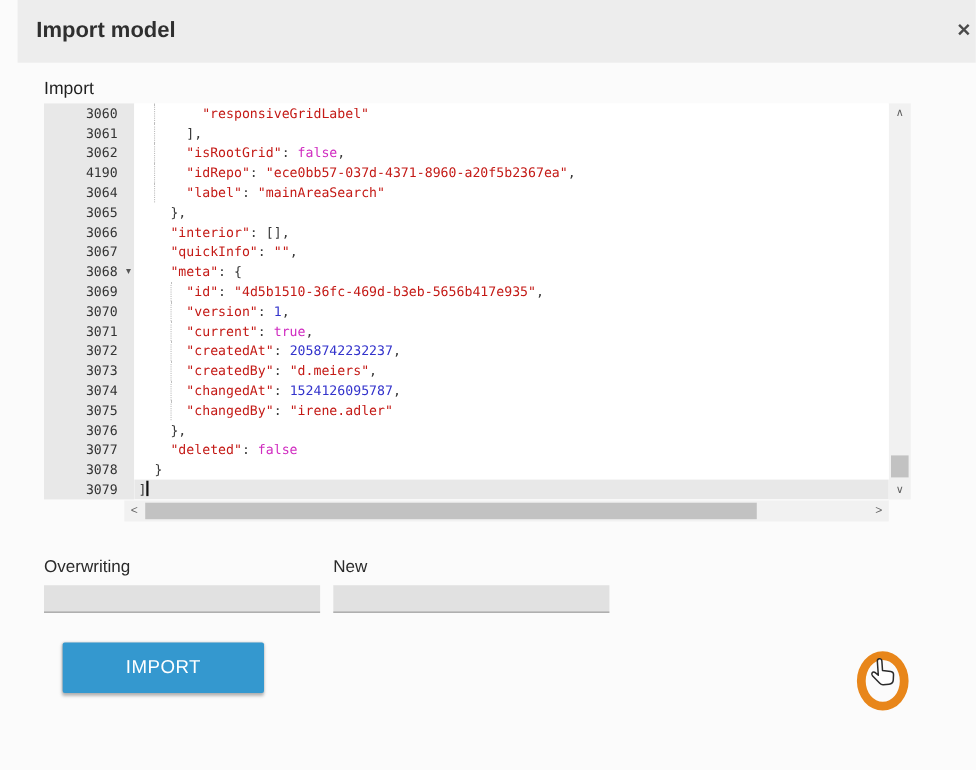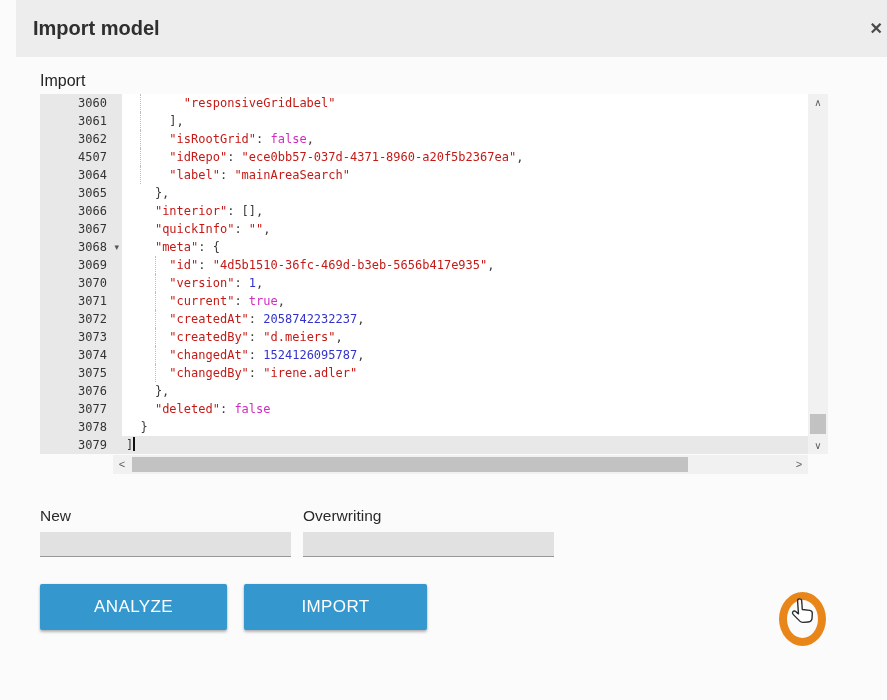--- a/index.html
+++ b/index.html
@@ -72,21 +72,21 @@
   <div class="body">
 
     <div class="ed-label">Import</div>
 
     <div class="editor">
       <div class="ed-main">
         <div class="gutter">
             <div class="ln">3060</div>
             <div class="ln">3061</div>
             <div class="ln">3062</div>
-            <div class="ln">4507</div>
+            <div class="ln">4190</div>
             <div class="ln">3064</div>
             <div class="ln">3065</div>
             <div class="ln">3066</div>
             <div class="ln">3067</div>
             <div class="ln">3068<span class="fold">▾</span></div>
             <div class="ln">3069</div>
             <div class="ln">3070</div>
             <div class="ln">3071</div>
             <div class="ln">3072</div>
             <div class="ln">3073</div>
@@ -133,31 +133,30 @@
         <div class="harrow">&lt;</div>
         <div class="htrack">
           <div class="hthumb"></div>
         </div>
         <div class="harrow">&gt;</div>
       </div>
     </div>
 
     <div class="fields">
       <div class="field">
-        <div class="flabel">New</div>
+        <div class="flabel">Overwriting</div>
         <input readonly="" value="" style="">
       </div>
       <div class="field">
-        <div class="flabel">Overwriting</div>
+        <div class="flabel">New</div>
         <input readonly="" value="" style="">
       </div>
     </div>
 
     <div class="btns">
-      <button class="b blue" id="btn-analyze">ANALYZE</button>
       <button class="b blue" id="btn-import">IMPORT</button>
     </div>
 
   </div>
 
   <div class="ring"></div>
   <svg class="hand" width="28" height="32" viewBox="0 0 24 28">
     <path d="M9.8 1.5c-1 0-1.8.8-1.8 1.8v11.2l-2.3-2.3c-.7-.7-1.8-.7-2.4 0-.6.7-.6 1.7 0 2.4l5.4 6.3c.7.8 1.7 1.3 2.7 1.3h4.6c1.9 0 3.4-1.4 3.6-3.2l.5-4.2c.15-1.3-.7-2.4-2-2.7l-6.5-1.2V3.3c0-1-.8-1.8-1.8-1.8z" fill="#ffffff" stroke="#2b2b2b" stroke-width="1.2" stroke-linejoin="round"></path>
   </svg>
 

